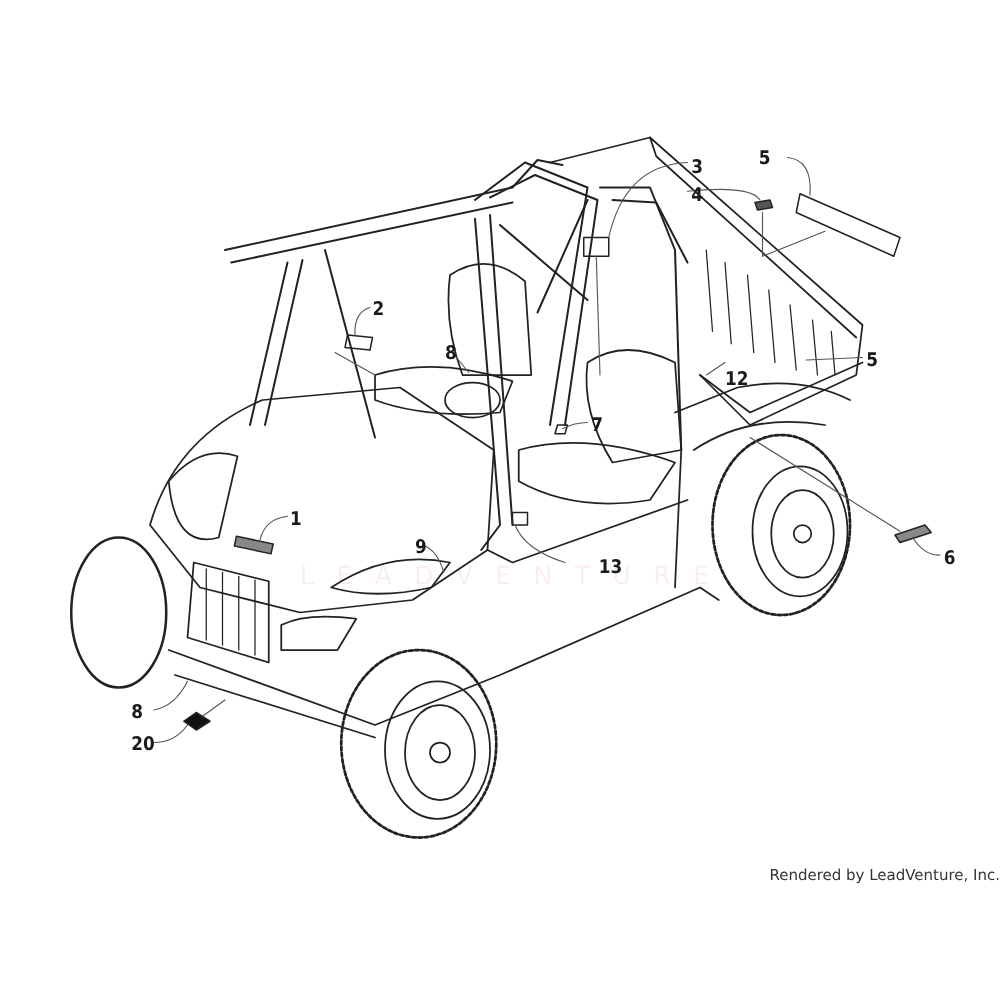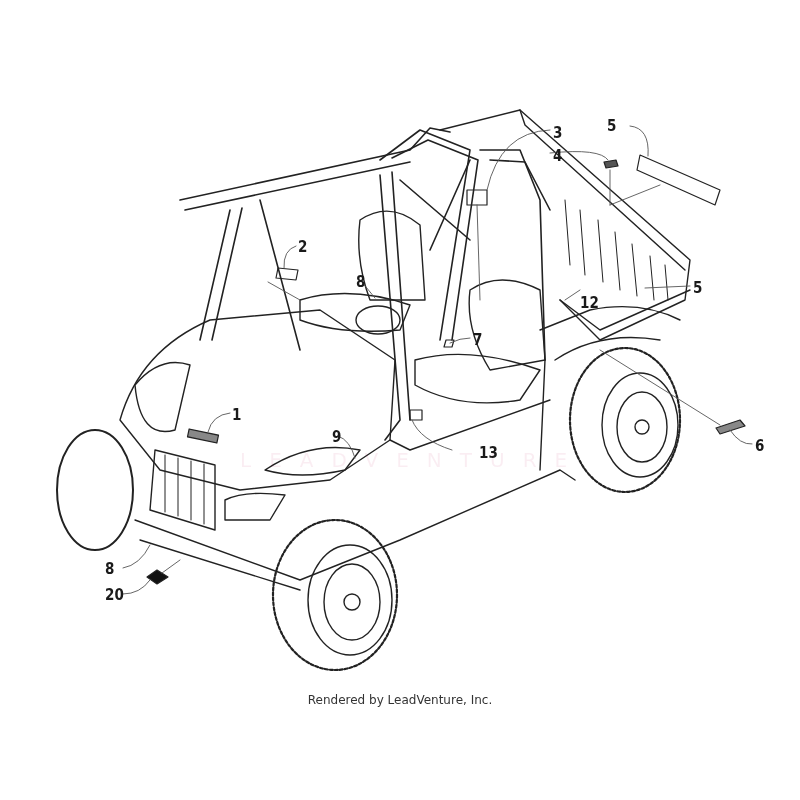--- a/index.html
+++ b/index.html
@@ -1,21 +1,21 @@
 <!DOCTYPE html>
 <html><head>
 <meta charset="utf-8">
 <style>
   html, body { margin: 0; padding: 0; background: #ffffff; }
   body { width: 800px; height: 800px; position: relative; overflow: hidden;
          font-family: "Liberation Sans", sans-serif; }
   #diagram { position: absolute; left: 0; top: 0; width: 800px; height: 800px; }
   .callout { position: absolute; font-family: "DejaVu Sans Condensed", "DejaVu Sans", sans-serif;
              font-weight: bold; font-size: 15px; color: #1a1a1a; line-height: 1; }
-  .footer { position: absolute; left: 0; width: 800px; top: 693px; text-align: center;
+  .footer { position: absolute; left: 0; width: 800px; top: 693px; text-align: right;
             font-family: "DejaVu Sans", sans-serif; font-size: 12px; color: #333; }
   .watermark { position: absolute; left: 240px; top: 448px; font-family: "DejaVu Sans", sans-serif;
                font-size: 20px; letter-spacing: 18px; color: #be185d; opacity: 0.07; }
 </style>
 </head>
 <body>
 
 <svg id="diagram" viewBox="0 0 800 800" xmlns="http://www.w3.org/2000/svg" fill="none" stroke="#222" stroke-width="1.4" stroke-linejoin="round" stroke-linecap="round">
 
   <g>

